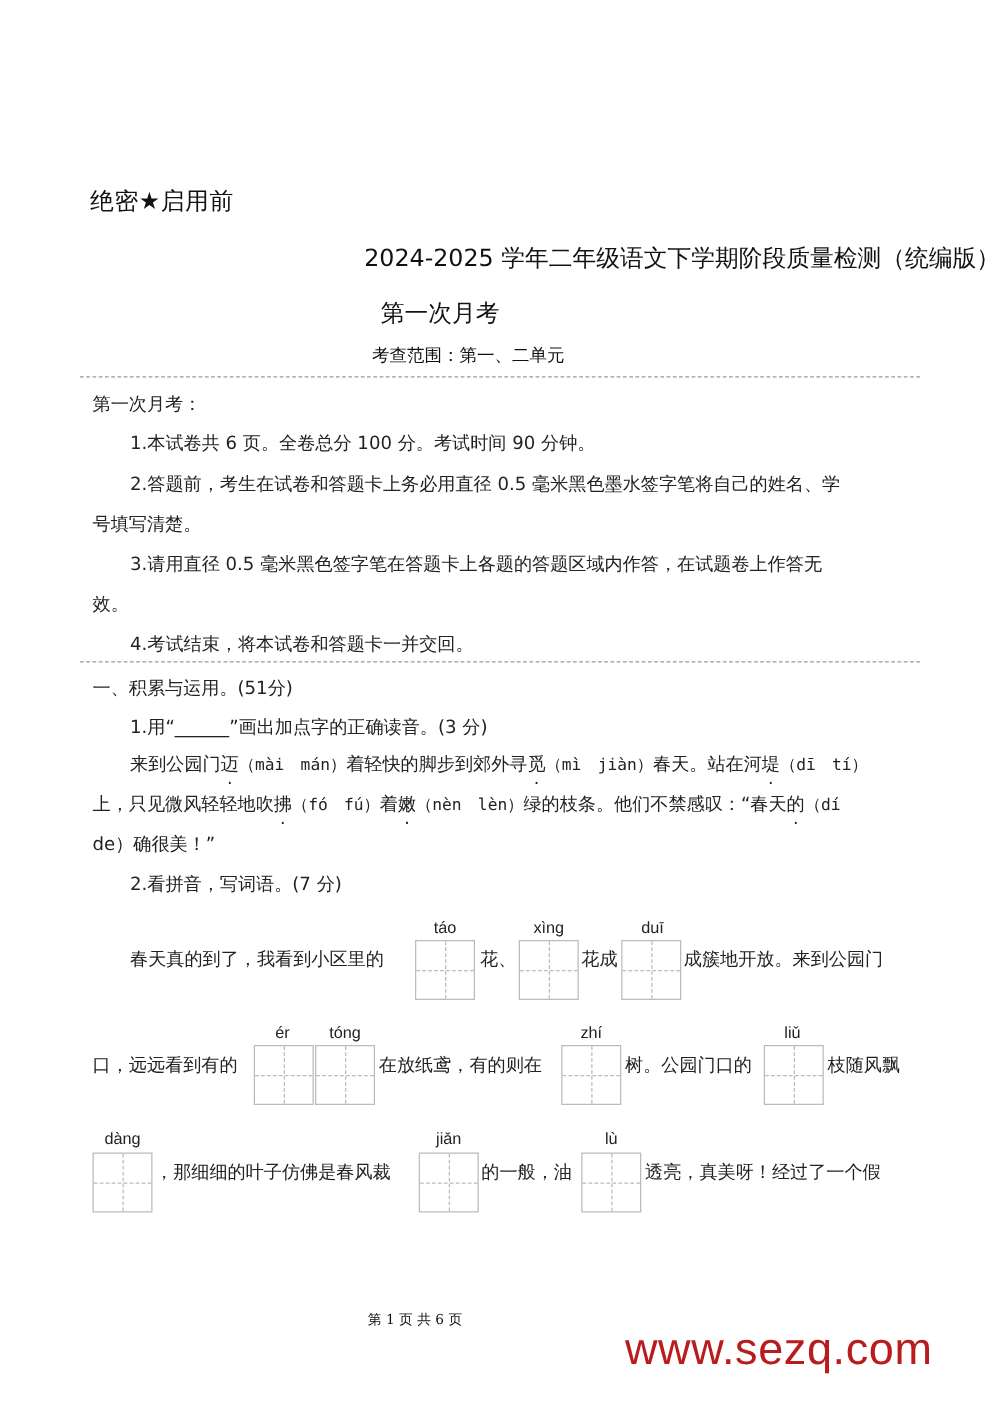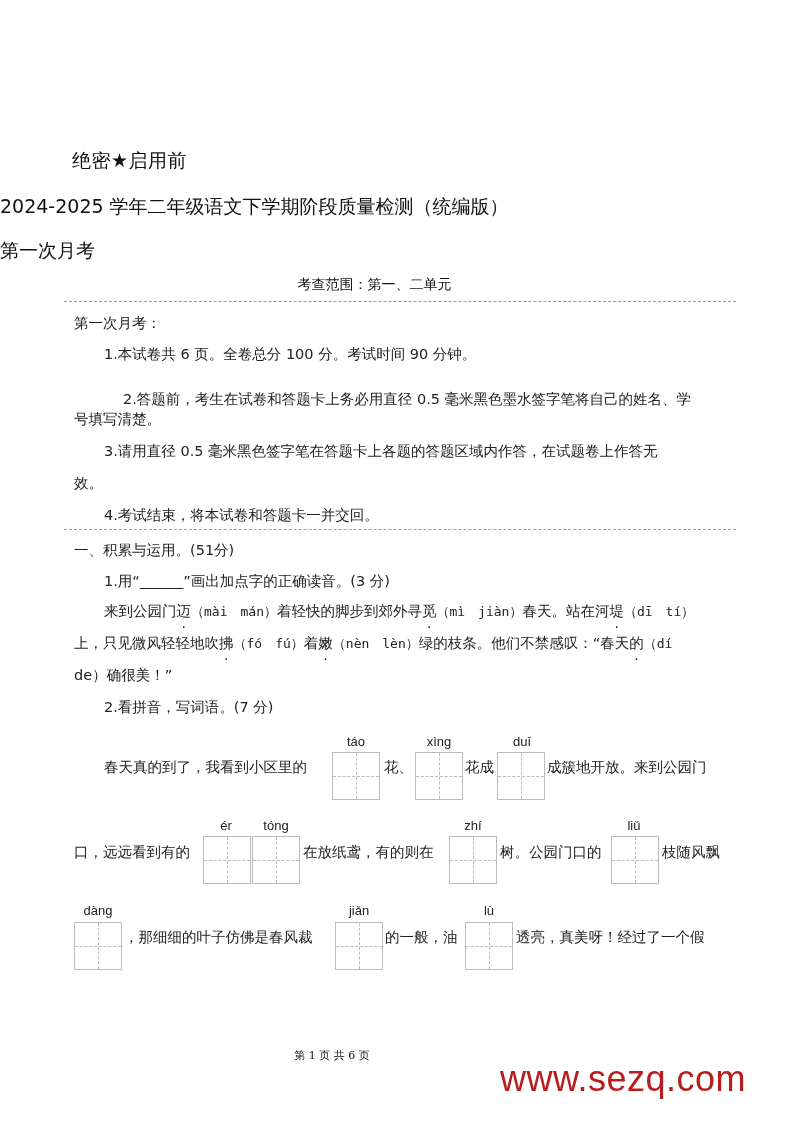--- a/index.html
+++ b/index.html
@@ -2,22 +2,22 @@
 <html><head>
   <meta charset="utf-8">
   <style>
     html, body { margin:0; padding:0; }
     body {
       width:800px; height:1132px; background:#ffffff; position:relative; overflow:hidden;
       font-family: "DejaVu Sans", "Liberation Sans", sans-serif; color:#111;
     }
     .abs { position:absolute; }
     .confid { left:72px; top:148px; font-size:19px; color:#111; letter-spacing:0.5px; }
-    .title { left:0; width:800px; text-align:left; top:194px; font-size:19px; }
-    .subtitle { left:0; width:704px; top:238px; font-size:19px; }
+    .title { left:0; width:800px; text-align:right; top:194px; font-size:19px; }
+    .subtitle { left:0; width:704px; text-align:center; top:238px; font-size:19px; }
     .scope { left:0; width:749px; text-align:center; top:276px; font-size:14px; }
     .dash { left:64px; width:672px; height:0; border-top:1.5px dashed #999; }
     .p { font-size:14.5px; color:#222; left:74px; white-space:nowrap; }
     .indent { left:104px; }
     .dotted-char { position:relative; display:inline-block; }
     .dotted-char::after { content:"·"; position:absolute; left:50%; transform:translateX(-50%); bottom:-14px; font-size:14px; }
     .py-mono { font-family:"DejaVu Sans Mono", "Liberation Mono", monospace; font-size:13px; }
     .grid-box { position:absolute; width:48px; height:48px; border:1px solid #bbb; box-sizing:border-box; }
     .grid-box::before { content:""; position:absolute; left:50%; top:0; bottom:0; border-left:1px dashed #bbb; }
     .grid-box::after { content:""; position:absolute; top:50%; left:0; right:0; border-top:1px dashed #bbb; }
@@ -30,21 +30,21 @@
 
 <div class="abs confid">绝密★启用前</div>
 <div class="abs title">2024-2025 学年二年级语文下学期阶段质量检测（统编版）</div>
 <div class="abs subtitle">第一次月考</div>
 <div class="abs scope">考查范围：第一、二单元</div>
 
 <div class="abs dash" style="top:301px;"></div>
 
 <div class="abs p" style="top:314px;">第一次月考：</div>
 <div class="abs p indent" style="top:345px;">1.本试卷共 6 页。全卷总分 100 分。考试时间 90 分钟。</div>
-<div class="abs p indent" style="top:390px;margin-left:19px;">2.答题前，考生在试卷和答题卡上务必用直径 0.5 毫米黑色墨水签字笔将自己的姓名、学</div>
+<div class="abs p indent" style="top:378px;">2.答题前，考生在试卷和答题卡上务必用直径 0.5 毫米黑色墨水签字笔将自己的姓名、学</div>
 <div class="abs p" style="top:410px;">号填写清楚。</div>
 <div class="abs p indent" style="top:442px;">3.请用直径 0.5 毫米黑色签字笔在答题卡上各题的答题区域内作答，在试题卷上作答无</div>
 <div class="abs p" style="top:474px;">效。</div>
 <div class="abs p indent" style="top:506px;">4.考试结束，将本试卷和答题卡一并交回。</div>
 
 <div class="abs dash" style="top:529px;"></div>
 
 <div class="abs p" style="top:541px;">一、积累与运用。(51分)</div>
 <div class="abs p indent" style="top:572px;">1.用“______”画出加点字的正确读音。(3 分)</div>
 

